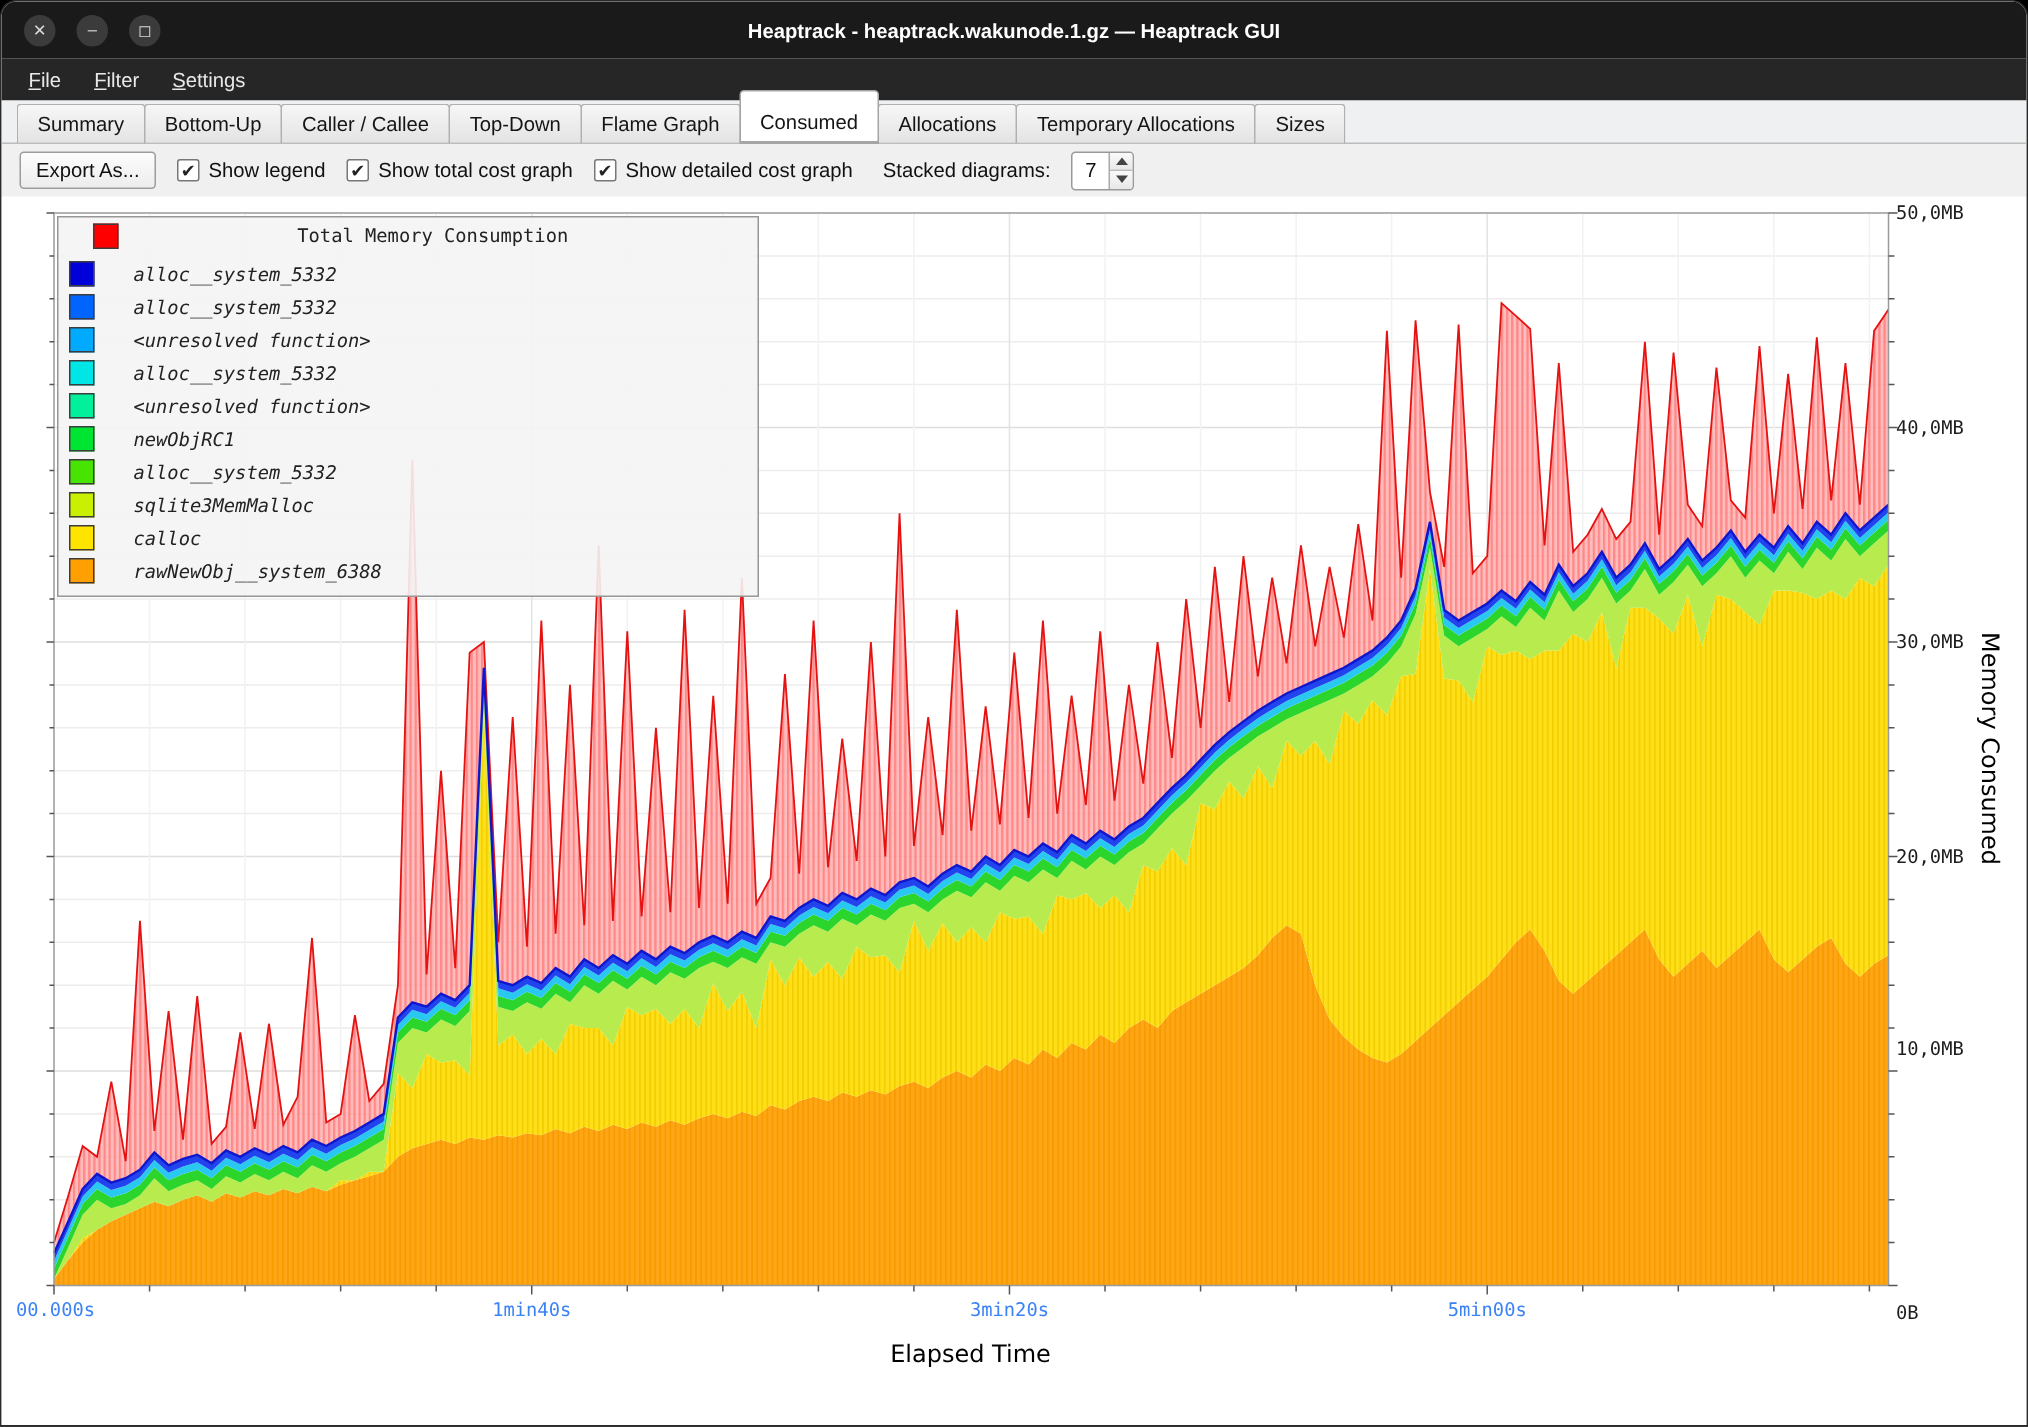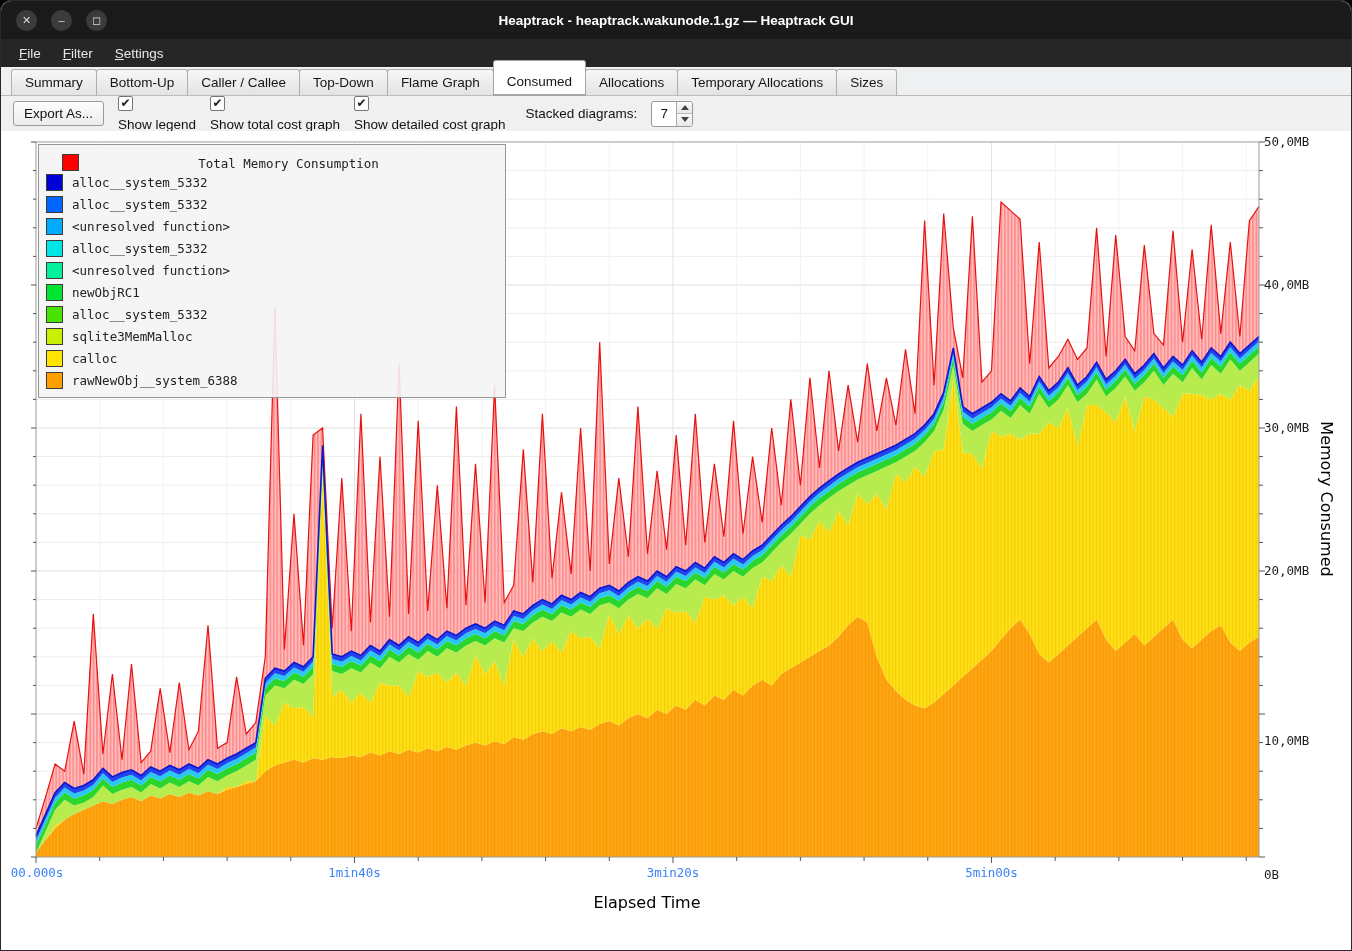--- a/index.html
+++ b/index.html
@@ -20,21 +20,21 @@
   .tabbar{height:29px;background:#eef0f1;display:flex;align-items:flex-end;padding-left:10px;
           border-bottom:1px solid #bcbcbc;box-sizing:border-box;}
   .tab{font-size:13.5px;color:#151515;padding:5px 13px;background:linear-gradient(#f7f7f7,#e3e3e3);
        border:1px solid #b0b0b0;border-bottom:1px solid #bcbcbc;border-radius:3px 3px 0 0;
        margin-right:-1px;margin-bottom:-1px;position:relative;cursor:pointer;white-space:nowrap;}
   .tab.active{background:#fff;z-index:2;padding-top:13px;border-bottom:2px solid #7f1d1d;border-color:#a5a5a5;}
   
   .toolbar{height:35px;background:#f0f0f0;display:flex;align-items:center;padding:0 12px;gap:14px;}
   .btn{background:linear-gradient(#fdfdfd,#ececec);border:1px solid #9c9c9c;border-radius:3px;
        padding:4px 10px;font-size:13.5px;color:#111;cursor:pointer;}
-  .cbgroup{display:flex;align-items:flex-start;gap:6px;cursor:pointer;flex-direction:column;}
+  .cbgroup{display:flex;align-items:flex-end;gap:6px;cursor:pointer;}
   .cbbox{width:15px;height:15px;background:#fff;border:1px solid #777;border-radius:2px;
          display:flex;align-items:center;justify-content:center;box-sizing:border-box;}
   .cbbox.checked::after{content:"✔";font-size:12px;color:#222;line-height:1;}
   .cblabel{font-size:13.5px;color:#111;}
   .stlabel{font-size:13.5px;color:#111;margin-left:6px;}
   .spinbox{display:flex;border:1px solid #999;border-radius:3px;background:#fff;height:24px;
            align-items:stretch;overflow:hidden;cursor:text;}
   .spinval{width:24px;display:flex;align-items:center;justify-content:center;font-size:13.5px;color:#111;}
   .spinbtns{display:flex;flex-direction:column;border-left:1px solid #aaa;width:15px;}
   .spinbtn{flex:1;display:flex;align-items:center;justify-content:center;background:linear-gradient(#fafafa,#e8e8e8);cursor:pointer;}
@@ -48,23 +48,23 @@
   .xlab{position:absolute;top:734px;transform:translateX(-50%);font-family:"DejaVu Sans Mono",monospace;
         font-size:12.5px;color:#3b82f6;white-space:nowrap;}
   .xaxis-title{position:absolute;top:762px;left:646px;transform:translateX(-50%);font-size:16px;color:#000;
                font-family:"DejaVu Sans",sans-serif;}
   .yaxis-title{position:absolute;left:1316px;top:368px;transform:translateY(-50%);writing-mode:vertical-rl;
                font-size:16px;color:#000;font-family:"DejaVu Sans",sans-serif;}
   
   .legend{position:absolute;left:37px;top:13px;width:468px;background:rgba(244,244,244,0.9);
           border:1px solid #979797;box-sizing:border-box;padding:4px 7px 6px;
           font-family:"DejaVu Sans Mono",monospace;font-size:12.5px;color:#222;}
-  .legend-title-row{display:flex;align-items:flex-end;height:22px;padding-left:16px;}
+  .legend-title-row{display:flex;align-items:flex-start;height:22px;padding-left:16px;}
   .legend-title{flex:1;text-align:center;}
-  .legend-row{display:flex;align-items:center;gap:9px;height:22px;}
+  .legend-row{display:flex;align-items:center;gap:26px;height:22px;font-style:italic;}
   .swatch{width:17px;height:17px;border:1px solid #3c3c3c;box-sizing:border-box;flex:none;}
 </style>
 </head>
 <body>
 
 <div class="window">
 
   <div class="titlebar">
     <div class="winbtns">
       <div class="winbtn">
@@ -319,21 +319,21 @@
           </div>
         </div>
     </div>
 
     <div class="xaxis-title">Elapsed Time</div>
     <div class="yaxis-title">Memory Consumed</div>
   <span class="ylab" style="top: 3px;">50,0MB</span>
       <span class="ylab" style="top: 146px;">40,0MB</span>
       <span class="ylab" style="top: 289px;">30,0MB</span>
       <span class="ylab" style="top: 432px;">20,0MB</span>
-      <span class="ylab" style="top: 602px;">10,0MB</span>
+      <span class="ylab" style="top: 560px;">10,0MB</span>
       <span class="ylab" style="top: 736px;">0B</span>
       <span class="xlab" style="left: 36px;">00.000s</span>
       <span class="xlab" style="left: 353.49px;">1min40s</span>
       <span class="xlab" style="left: 671.979px; text-align: right;">3min20s</span>
       <span class="xlab" style="left: 990.469px;">5min00s</span>
     </div>
 
 </div>
 
 </body></html>

